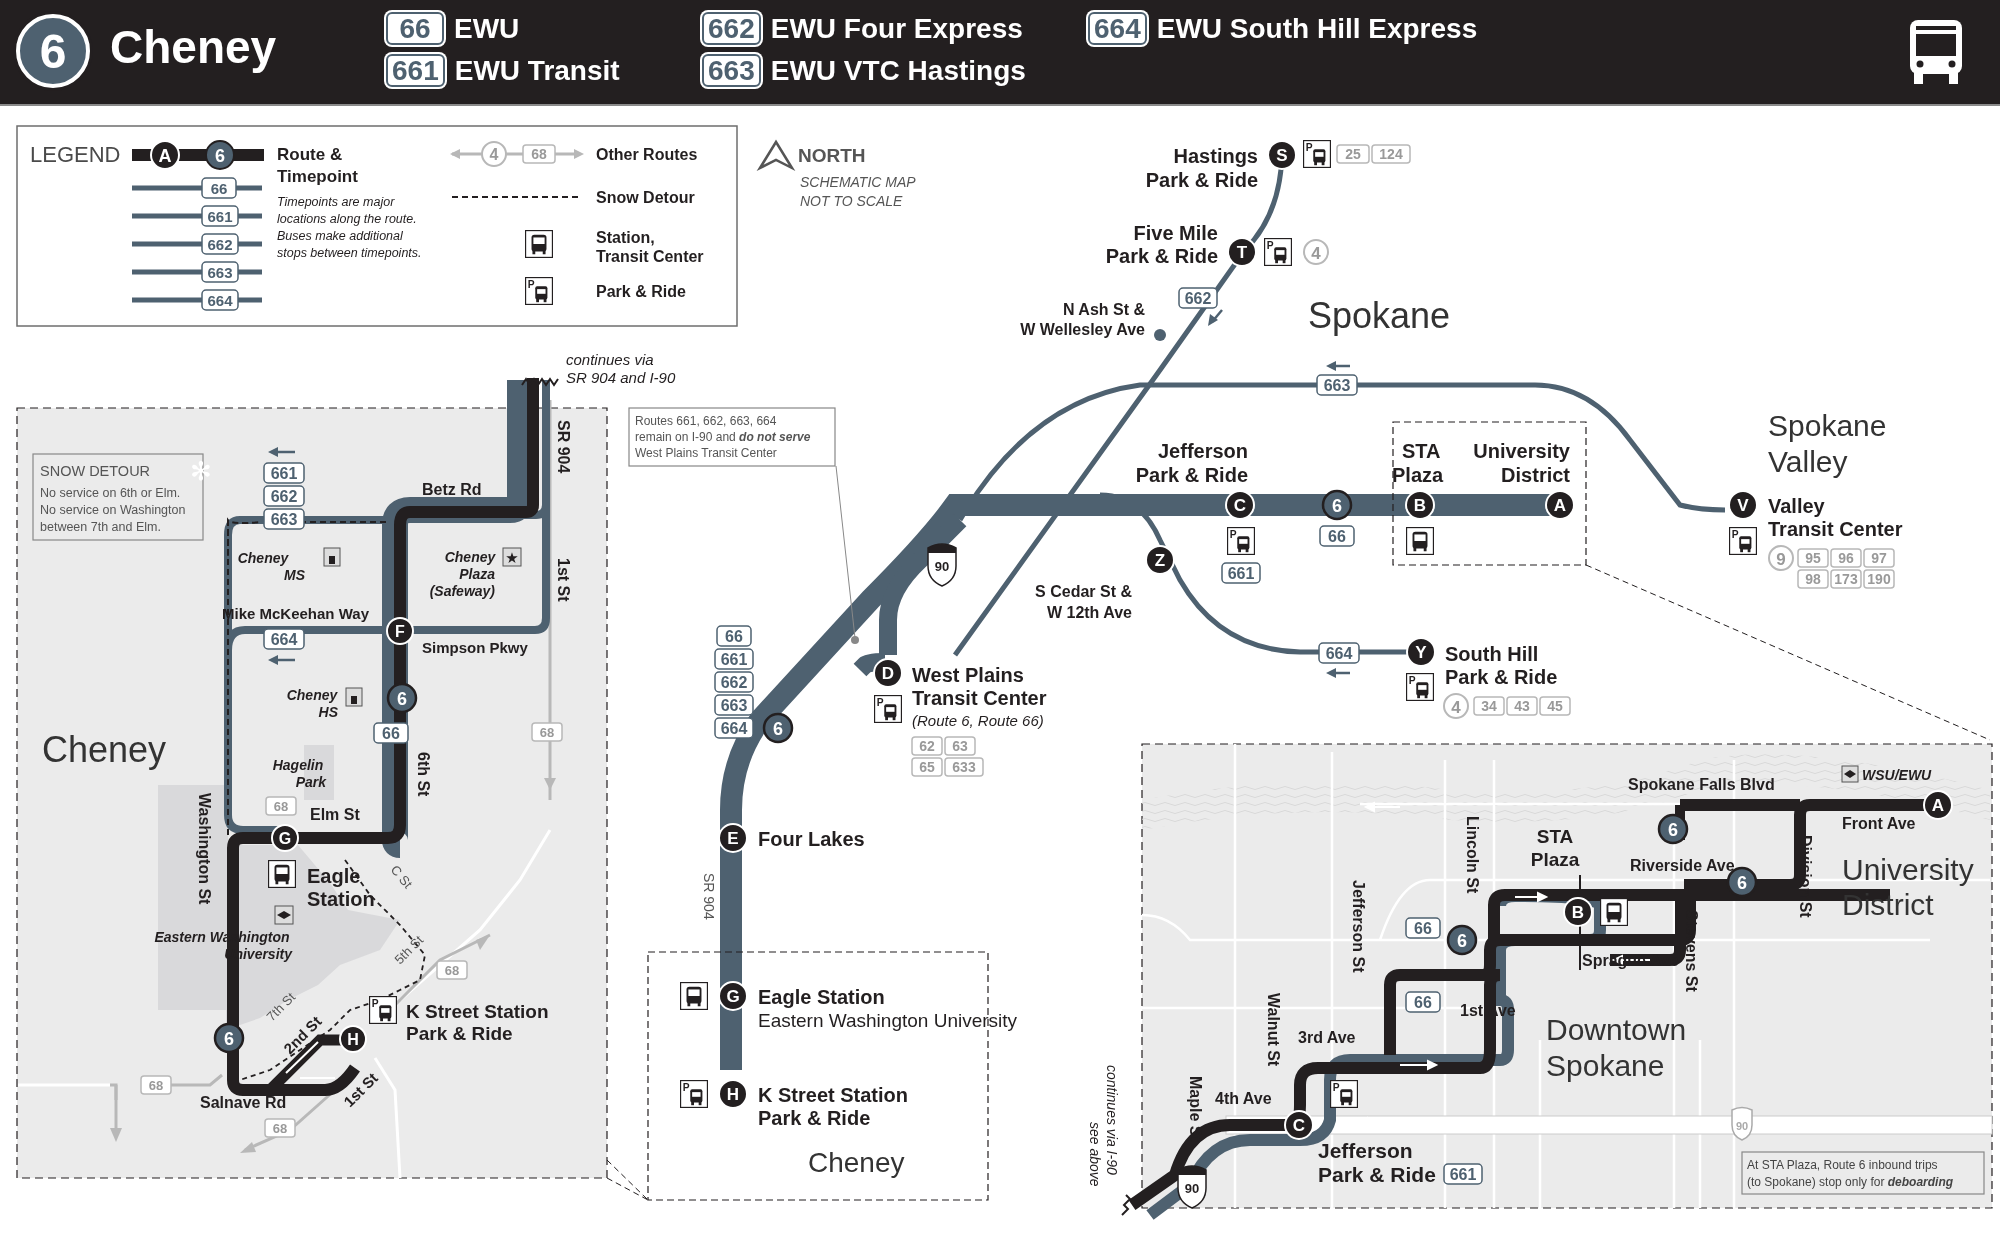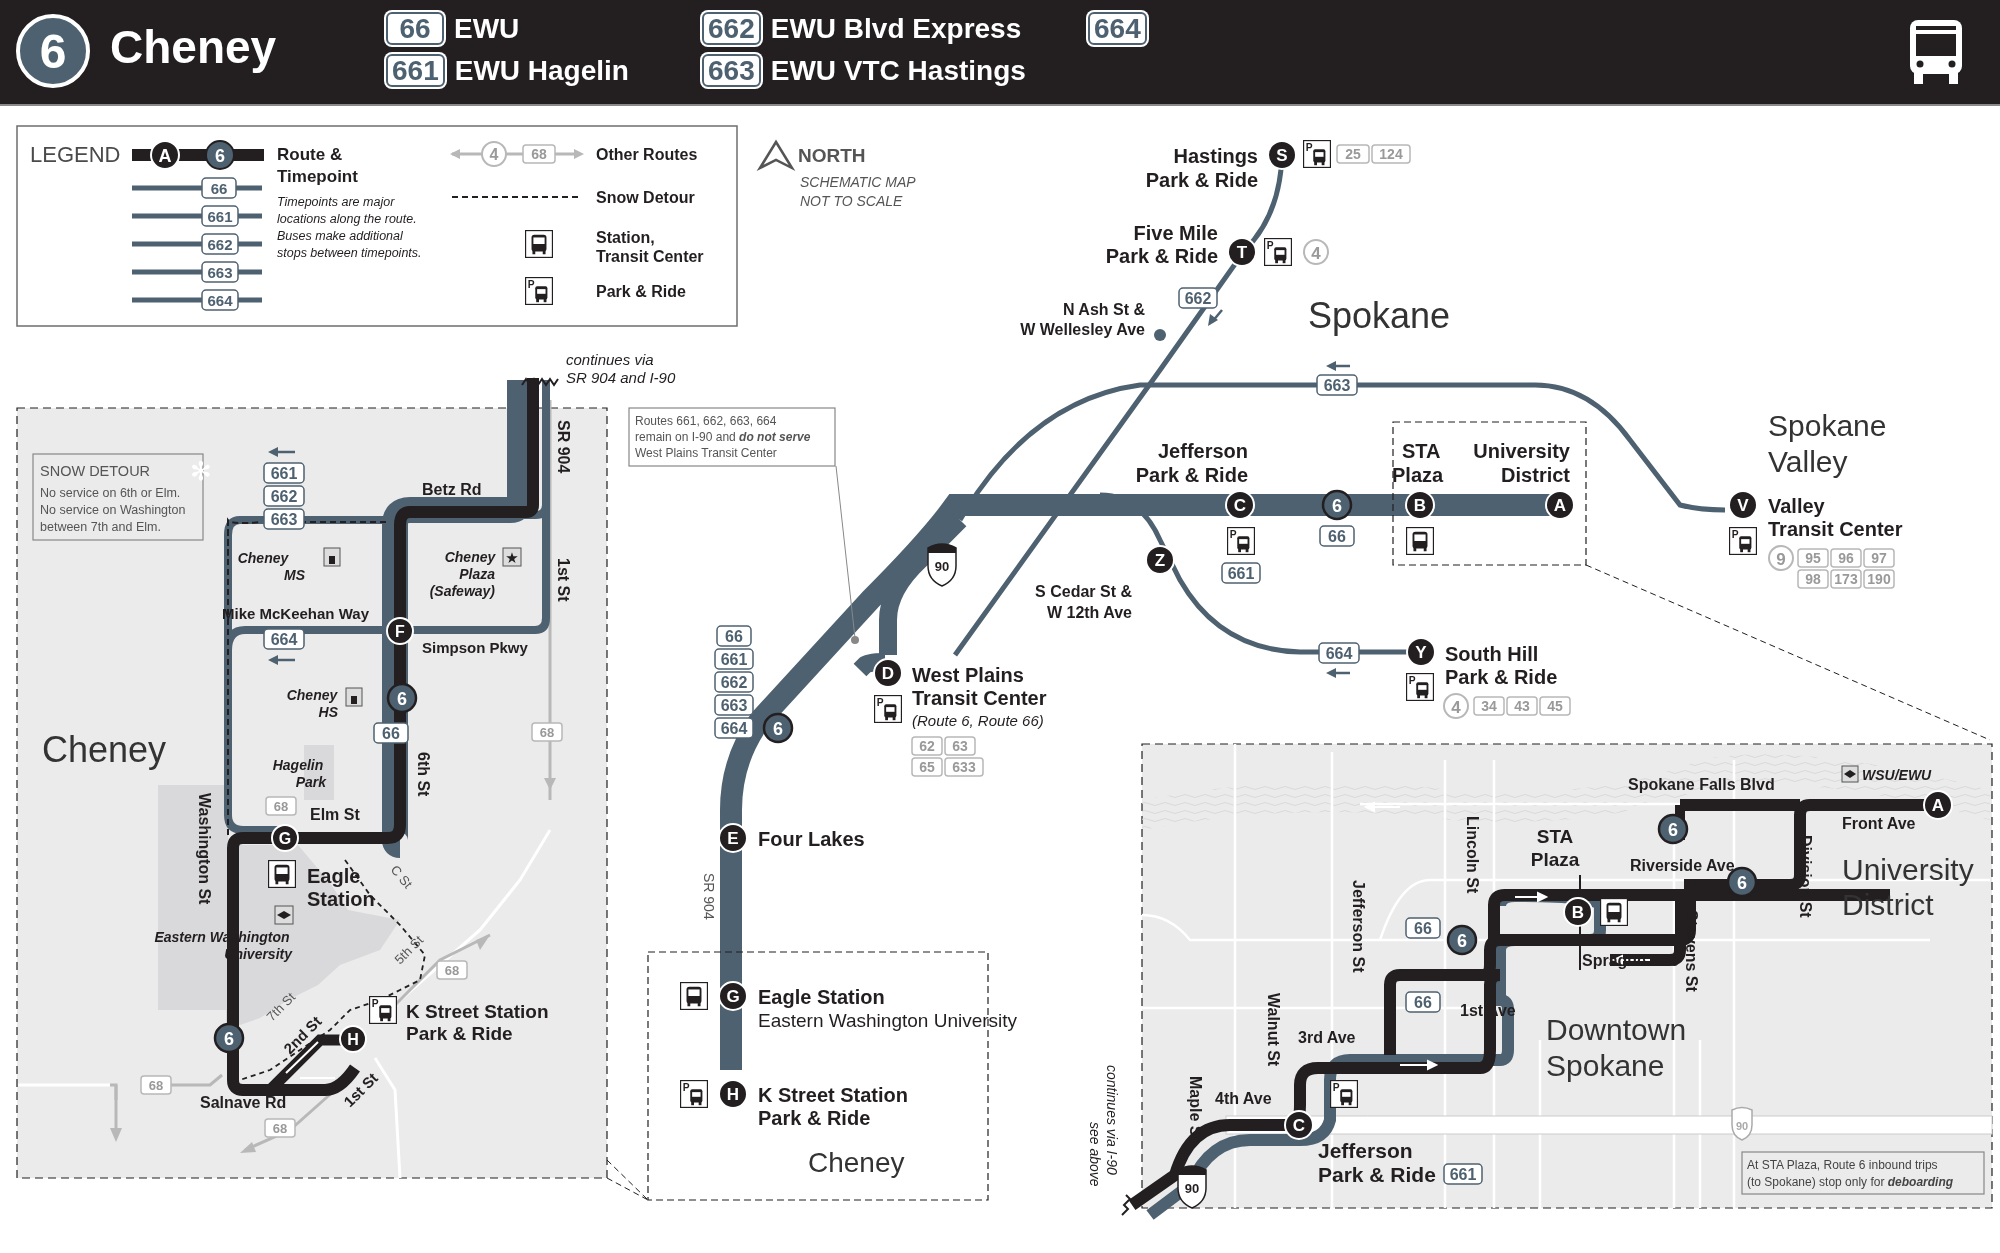--- a/index.html
+++ b/index.html
@@ -22,32 +22,33 @@
 <div class="header">
   <div class="route-badge-big">6</div>
   <div class="route-title">Cheney</div>
 
   <div class="hdr-item" style="left:386px;top:12px;">
     <span class="shield">66</span>
     <span>EWU</span>
   </div>
   <div class="hdr-item" style="left:386px;top:54px;">
     <span class="shield">661</span>
-    <span>EWU Hagelin</span>
+    <span>EWU Transit</span>
   </div>
   <div class="hdr-item" style="left:702px;top:12px;">
     <span class="shield">662</span>
-    <span>EWU Blvd Express</span>
+    <span>EWU Four Express</span>
   </div>
   <div class="hdr-item" style="left:702px;top:54px;">
     <span class="shield">663</span>
     <span>EWU VTC Hastings</span>
   </div>
   <div class="hdr-item" style="left:1088px;top:12px;">
     <span class="shield">664</span>
+    <span>EWU South Hill Express</span>
   </div>
 
   <svg class="bus-icon" viewBox="0 0 56 68">
     <rect x="2" y="2" width="52" height="54" rx="8" fill="#fff"></rect>
     <rect x="8" y="8" width="40" height="4" fill="#231f20"></rect>
     <rect x="8" y="16" width="40" height="22" fill="#231f20"></rect>
     <circle cx="12" cy="46" r="3.5" fill="#231f20"></circle>
     <circle cx="44" cy="46" r="3.5" fill="#231f20"></circle>
     <rect x="6" y="54" width="9" height="12" fill="#fff"></rect>
     <rect x="41" y="54" width="9" height="12" fill="#fff"></rect>

